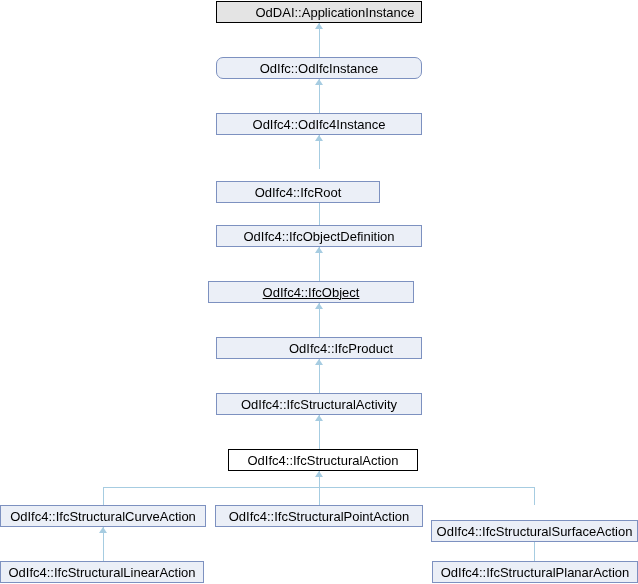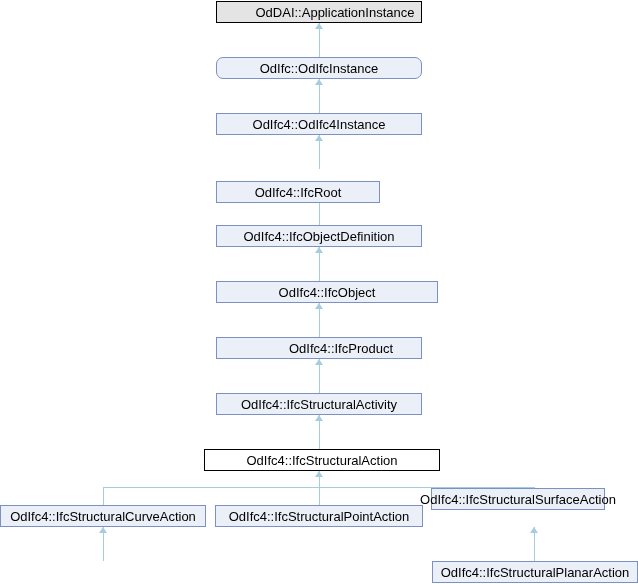--- a/index.html
+++ b/index.html
@@ -72,30 +72,31 @@
   <div class="node external" style="left:216px;top:1px;width:206px;">OdDAI::ApplicationInstance</div>
 
   <div class="node" style="left:216px;top:57px;width:206px;border-radius:7px;">OdIfc::OdIfcInstance</div>
 
   <div class="node" style="left:216px;top:113px;width:206px;">OdIfc4::OdIfc4Instance</div>
 
   <div class="node" style="left:216px;top:169px;width:164px;margin-top:12px;">OdIfc4::IfcRoot</div>
 
   <div class="node" style="left:216px;top:225px;width:206px;">OdIfc4::IfcObjectDefinition</div>
 
-  <div class="node" style="left:216px;top:281px;width:222px;">OdIfc4::IfcObject</div>
+  <div class="node" style="left:208px;top:281px;width:206px;text-decoration:underline;">OdIfc4::IfcObject</div>
 
   <div class="node" style="left:216px;top:337px;width:206px;padding-left:44px;">OdIfc4::IfcProduct</div>
 
   <div class="node" style="left:216px;top:393px;width:206px;">OdIfc4::IfcStructuralActivity</div>
 
-  <div class="node current" style="left:204px;top:449px;width:236px;">OdIfc4::IfcStructuralAction</div>
+  <div class="node current" style="left:228px;top:449px;width:190px;">OdIfc4::IfcStructuralAction</div>
 
   <div class="node" style="left:0px;top:505px;width:206px;">OdIfc4::IfcStructuralCurveAction</div>
 
   <div class="node" style="left:215px;top:505px;width:208px;">OdIfc4::IfcStructuralPointAction</div>
 
-  <div class="node" style="left:431px;top:488px;width:174px;">OdIfc4::IfcStructuralSurfaceAction</div>
+  <div class="node" style="left:431px;top:520px;width:207px;">OdIfc4::IfcStructuralSurfaceAction</div>
 
+  <div class="node" style="left:0px;top:561px;width:204px;">OdIfc4::IfcStructuralLinearAction</div>
 
   <div class="node" style="left:432px;top:561px;width:206px;">OdIfc4::IfcStructuralPlanarAction</div>
 
 </div>
 
 </body></html>

